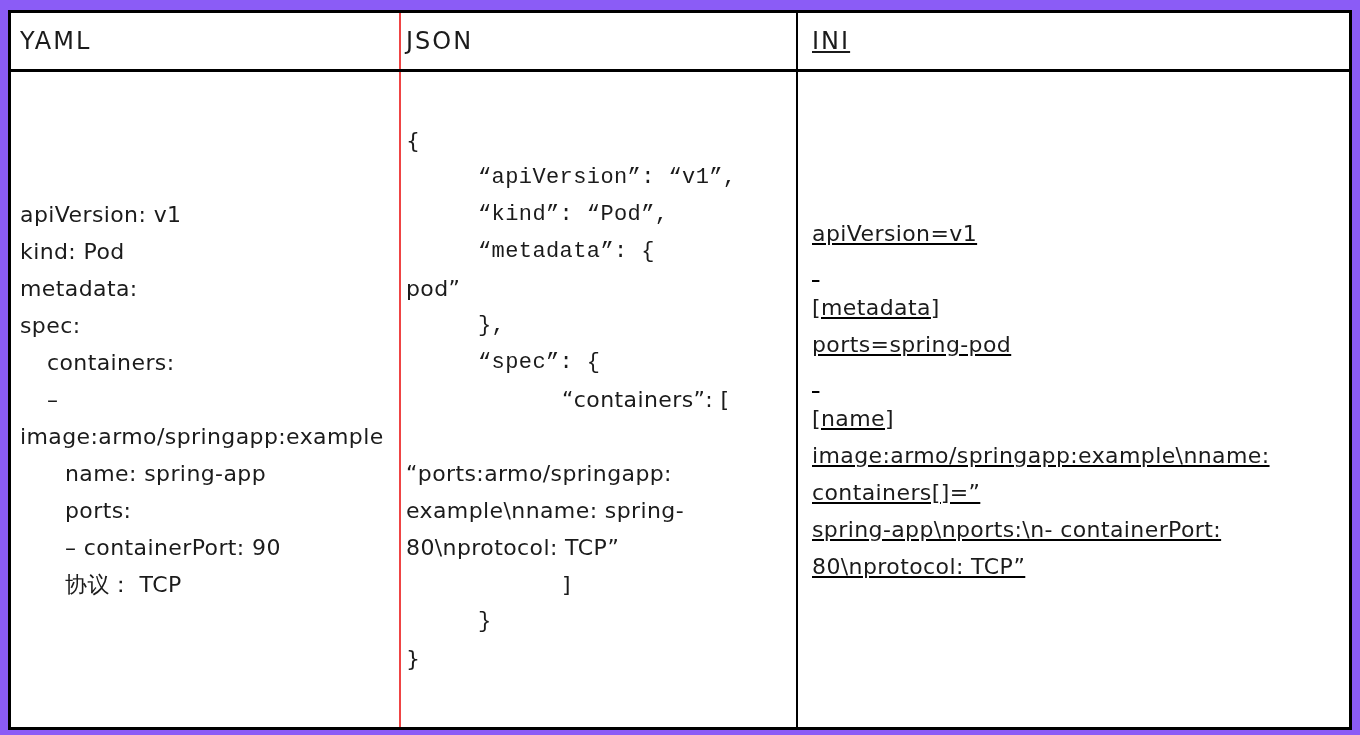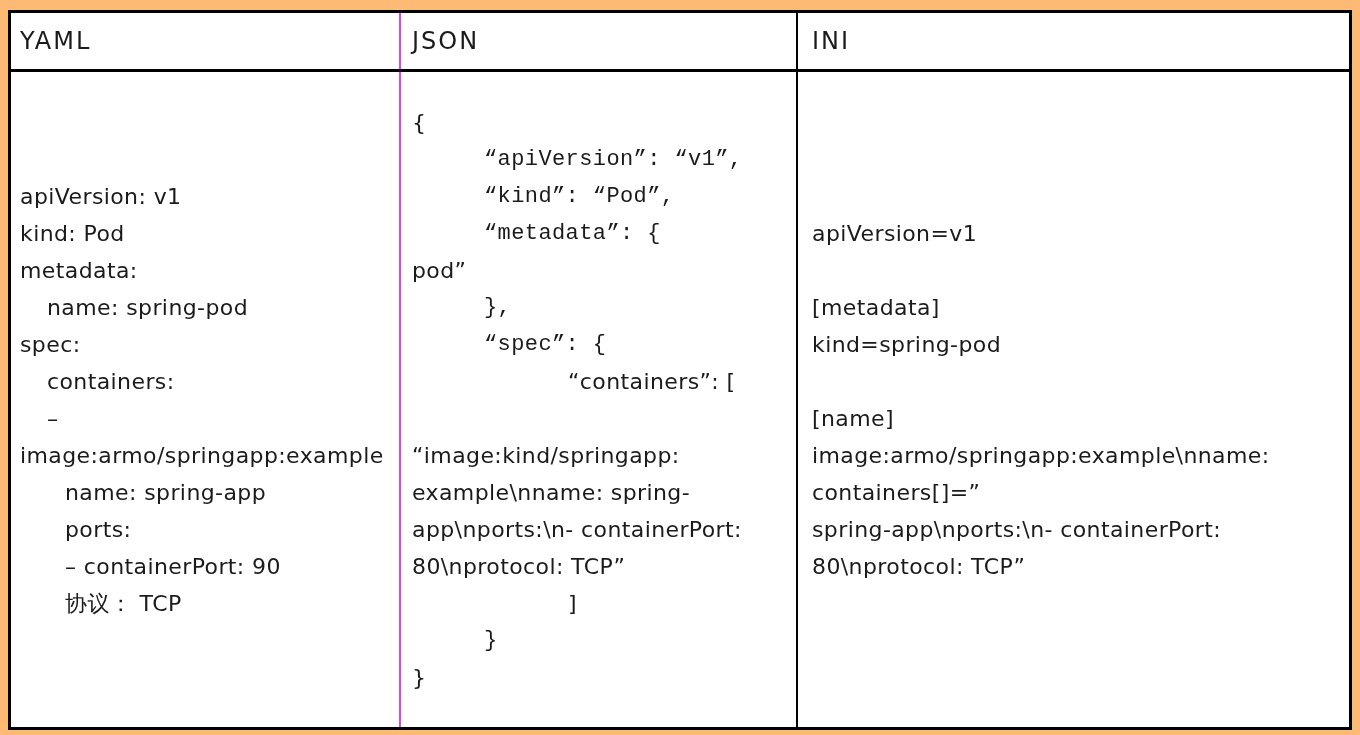--- a/index.html
+++ b/index.html
@@ -4,21 +4,21 @@
 <style>
   * { margin: 0; padding: 0; box-sizing: border-box; }
   html, body {
     background: #ffffff;
     font-family: "DejaVu Sans", "Liberation Sans", sans-serif;
   }
   .page {
     position: relative;
     width: 1360px;
     height: 735px;
-    background: #fdba74;
+    background: #8b5cf6;
     overflow: hidden;
   }
   .tbl {
     position: absolute;
     left: 8px;
     top: 10px;
     width: 1344px;
     height: 720px;
     border: 3px solid #000000;
     display: flex;
@@ -27,22 +27,22 @@
   }
   .row { display: flex; width: 100%; }
   .row.head {
     height: 59px;
     flex: 0 0 auto;
     border-bottom: 3px solid #000000;
   }
   .row.bodyrow { flex: 1 1 auto; min-height: 0; }
   .cell { height: 100%; overflow: hidden; }
   .cell.c0 { width: 388px; flex: 0 0 auto; padding-left: 9px; }
-  .cell.c1 { width: 397px; flex: 0 0 auto; border-left: 2px solid #d946ef; padding-left: 11px; }
-  .cell.c2 { flex: 1 1 auto; border-left: 2px solid #000000; padding-left: 14px; }
+  .cell.c1 { width: 397px; flex: 0 0 auto; border-left: 2px solid #ef4444; padding-left: 5px; }
+  .cell.c2 { flex: 1 1 auto; border-left: 2px solid #000000; padding-left: 14px; text-decoration: underline; }
   .th {
     display: flex;
     align-items: center;
     font-size: 24px;
     letter-spacing: 2px;
     color: #1b1b1b;
     font-weight: 400;
   }
   .td {
     display: flex;
@@ -76,21 +76,20 @@
       <div class="cell th c1">JSON</div>
       <div class="cell th c2">INI</div>
     </div>
 
     <div class="row bodyrow">
       <div class="cell td c0">
         <div class="code" id="code-0">
             <div class="line ind-0">apiVersion: v1</div>
             <div class="line ind-0">kind: Pod</div>
             <div class="line ind-0">metadata:</div>
-            <div class="line ind-1">name: spring-pod</div>
             <div class="line ind-0">spec:</div>
             <div class="line ind-1">containers:</div>
             <div class="line ind-1">–</div>
             <div class="line ind-0">image:armo/springapp:example</div>
             <div class="line ind-2">name: spring-app</div>
             <div class="line ind-2">ports:</div>
             <div class="line ind-2">– containerPort: 90</div>
             <div class="line ind-2">协议： TCP</div>
           </div>
       </div>
@@ -98,35 +97,34 @@
         <div class="code" id="code-1">
             <div class="line ind-0">{</div>
             <div class="line ind-1">“apiVersion”: “v1”,</div>
             <div class="line ind-1">“kind”: “Pod”,</div>
             <div class="line ind-1">“metadata”: {</div>
             <div class="line ind-0">pod”</div>
             <div class="line ind-1">},</div>
             <div class="line ind-1">“spec”: {</div>
             <div class="line ind-2">“containers”: [</div>
             <div class="line ind-0">&nbsp;</div>
-            <div class="line ind-0">“image:kind/springapp:</div>
+            <div class="line ind-0">“ports:armo/springapp:</div>
             <div class="line ind-0">example\nname: spring-</div>
-            <div class="line ind-0">app\nports:\n- containerPort:</div>
             <div class="line ind-0">80\nprotocol: TCP”</div>
             <div class="line ind-2">]</div>
             <div class="line ind-1">}</div>
             <div class="line ind-0">}</div>
           </div>
       </div>
       <div class="cell td c2">
         <div class="code" id="code-2">
             <div class="line ind-0">apiVersion=v1</div>
             <div class="line ind-0">&nbsp;</div>
             <div class="line ind-0">[metadata]</div>
-            <div class="line ind-0">kind=spring-pod</div>
+            <div class="line ind-0">ports=spring-pod</div>
             <div class="line ind-0">&nbsp;</div>
             <div class="line ind-0">[name]</div>
             <div class="line ind-0">image:armo/springapp:example\nname:</div>
             <div class="line ind-0">containers[]=”</div>
             <div class="line ind-0">spring-app\nports:\n- containerPort:</div>
             <div class="line ind-0">80\nprotocol: TCP”</div>
           </div>
       </div>
     </div>
 

